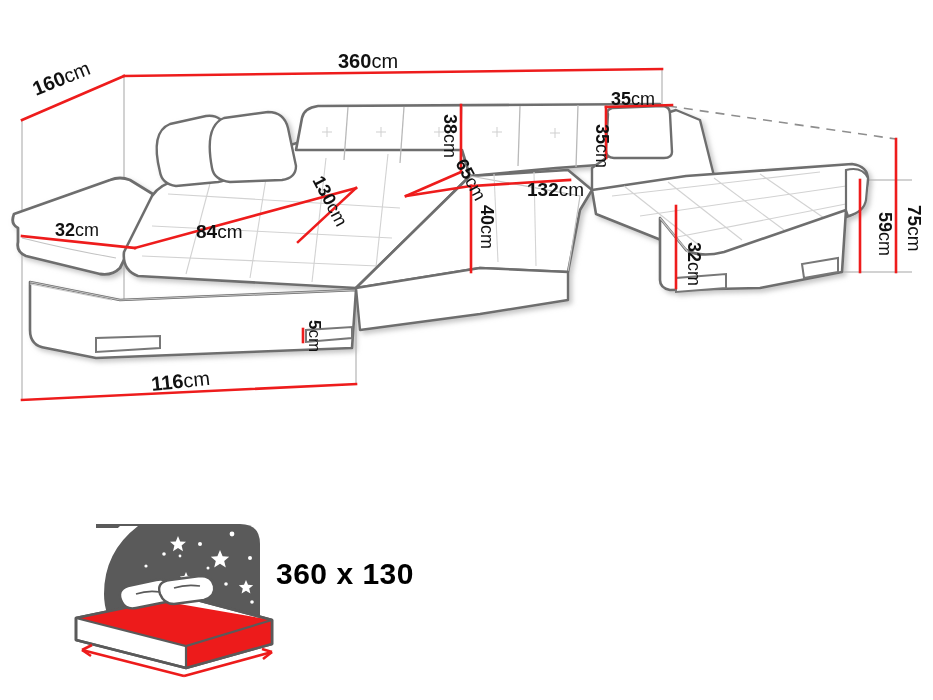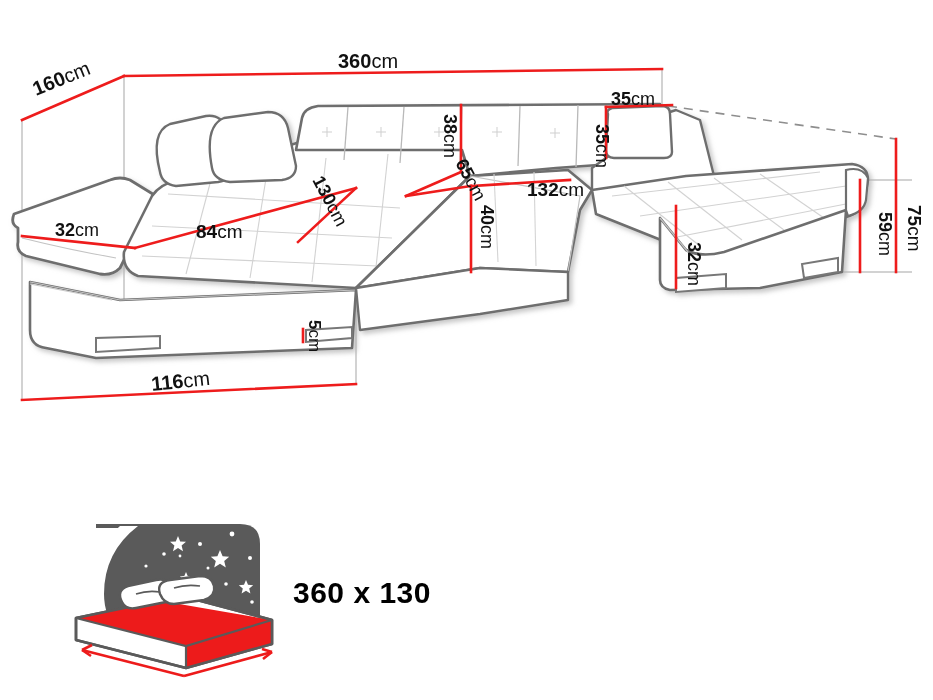--- a/index.html
+++ b/index.html
@@ -267,16 +267,16 @@
       <path d="M 114 78 Q 126 74 140 76" fill="none" stroke="#5a5a5a" stroke-width="1.6"></path>
 
       <g stroke="#ed1b1b" stroke-width="2.6" fill="none">
         <path d="M 22 140 L 124 166"></path>
         <path d="M 22 140 l 10 -5 M 22 140 l 9 6"></path>
         <path d="M 124 166 L 212 142"></path>
         <path d="M 212 142 l -10 -3 M 212 142 l -9 7"></path>
       </g>
     </svg>
 
-    <div class="bedsize-text" style="position:absolute; left:216px; top:66px; white-space:nowrap;margin-left:17px;">360 x 130</div>
+    <div class="bedsize-text" style="position:absolute; left:216px; top:47px; white-space:nowrap;">360 x 130</div>
   </div>
 
 </div>
 
 </body></html>

